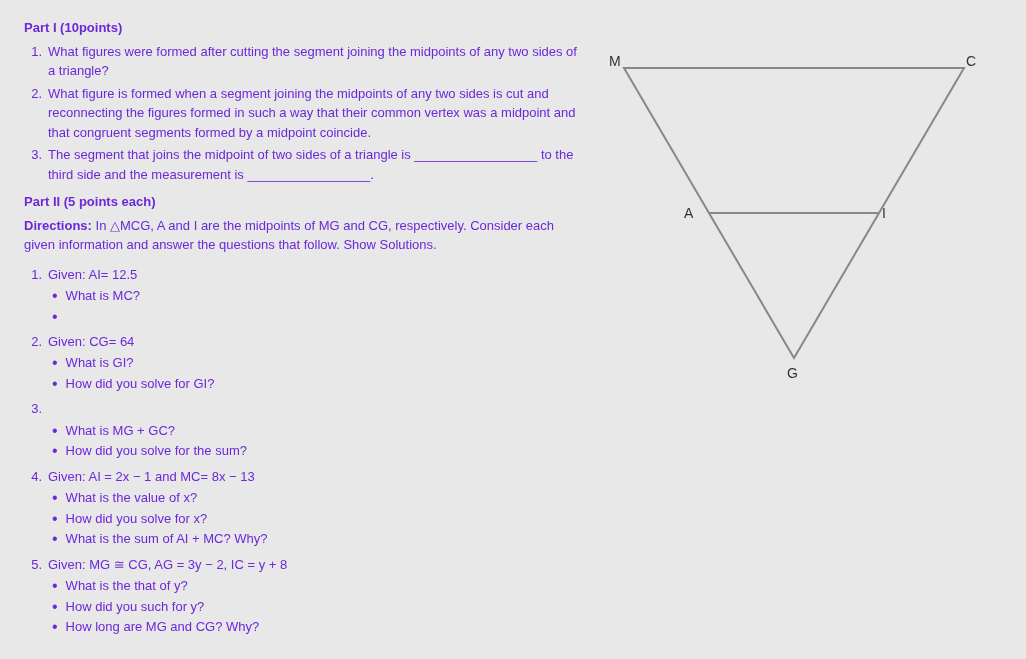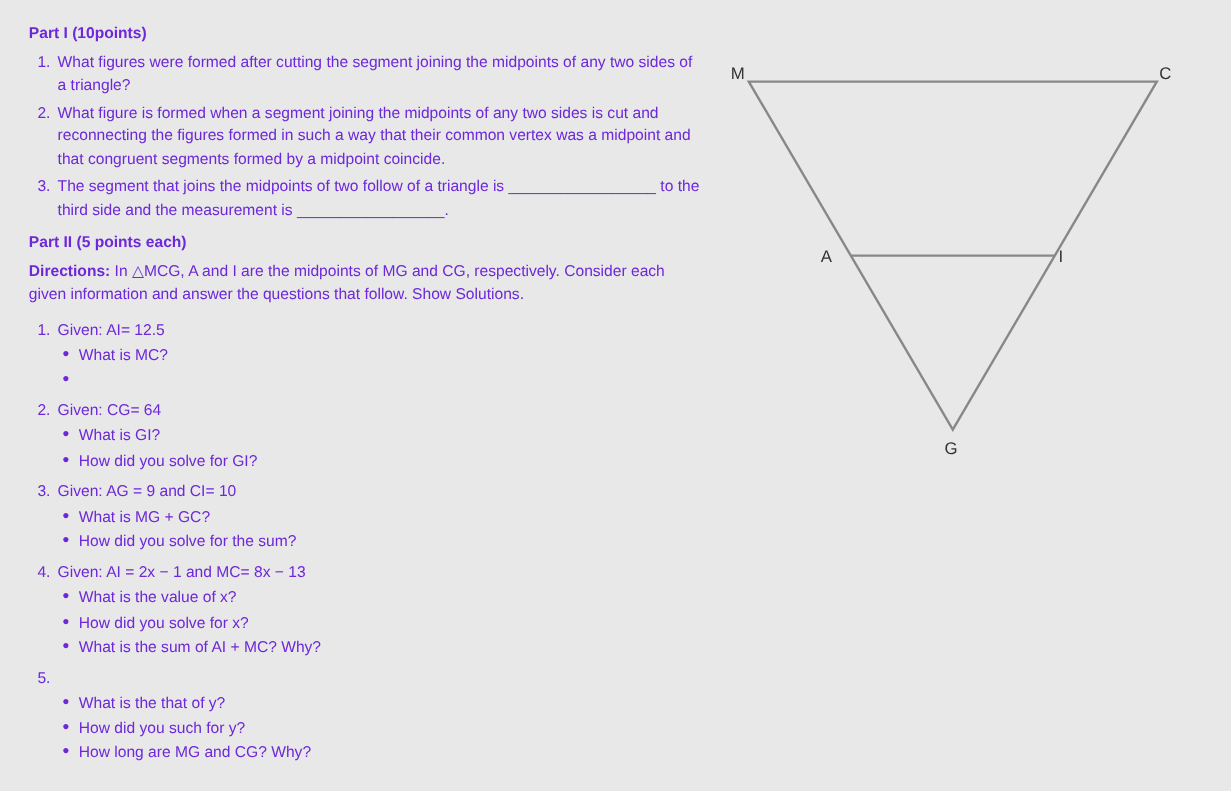--- a/index.html
+++ b/index.html
@@ -113,21 +113,21 @@
         <li>
           <span class="num">1.</span>
           <span class="li-text">What figures were formed after cutting the segment joining the midpoints of any two sides of a triangle?</span>
         </li>
         <li>
           <span class="num">2.</span>
           <span class="li-text">What figure is formed when a segment joining the midpoints of any two sides is cut and reconnecting the figures formed in such a way that their common vertex was a midpoint and that congruent segments formed by a midpoint coincide.</span>
         </li>
         <li>
           <span class="num">3.</span>
-          <span class="li-text">The segment that joins the midpoints of two follow of a triangle is _________________ to the third side and the measurement is _________________.</span>
+          <span class="li-text">The segment that joins the midpoint of two sides of a triangle is _________________ to the third side and the measurement is _________________.</span>
         </li>
       </ol>
 
       <div class="part-title">Part II (5 points each)</div>
       <div class="part2-directions">
         <span class="bold">Directions: </span><span>In △MCG, A and I are the midpoints of  MG and CG, respectively. Consider each given information and answer the questions that follow.  Show Solutions.</span>
       </div>
 
       <ul class="part2-list">
 
@@ -160,21 +160,20 @@
             <li>
               <span class="bullet-dot">•</span>
               <span>How did you solve for GI?</span>
             </li>
           </ul>
         </li>
 
         <li>
           <div class="given-line">
             <span class="num">3.</span>
-            <span>Given: AG = 9 and CI= 10</span>
           </div>
           <ul class="bullet-list">
             <li>
               <span class="bullet-dot">•</span>
               <span>What is MG + GC?</span>
             </li>
             <li>
               <span class="bullet-dot">•</span>
               <span>How did you solve for the sum?</span>
             </li>
@@ -198,20 +197,21 @@
             <li>
               <span class="bullet-dot">•</span>
               <span>What is the sum of AI + MC? Why?</span>
             </li>
           </ul>
         </li>
 
         <li>
           <div class="given-line">
             <span class="num">5.</span>
+            <span>Given: MG ≅ CG, AG = 3y − 2, IC = y + 8</span>
           </div>
           <ul class="bullet-list">
             <li>
               <span class="bullet-dot">•</span>
               <span>What is the that of y?</span>
             </li>
             <li>
               <span class="bullet-dot">•</span>
               <span>How did you such for y?</span>
             </li>

